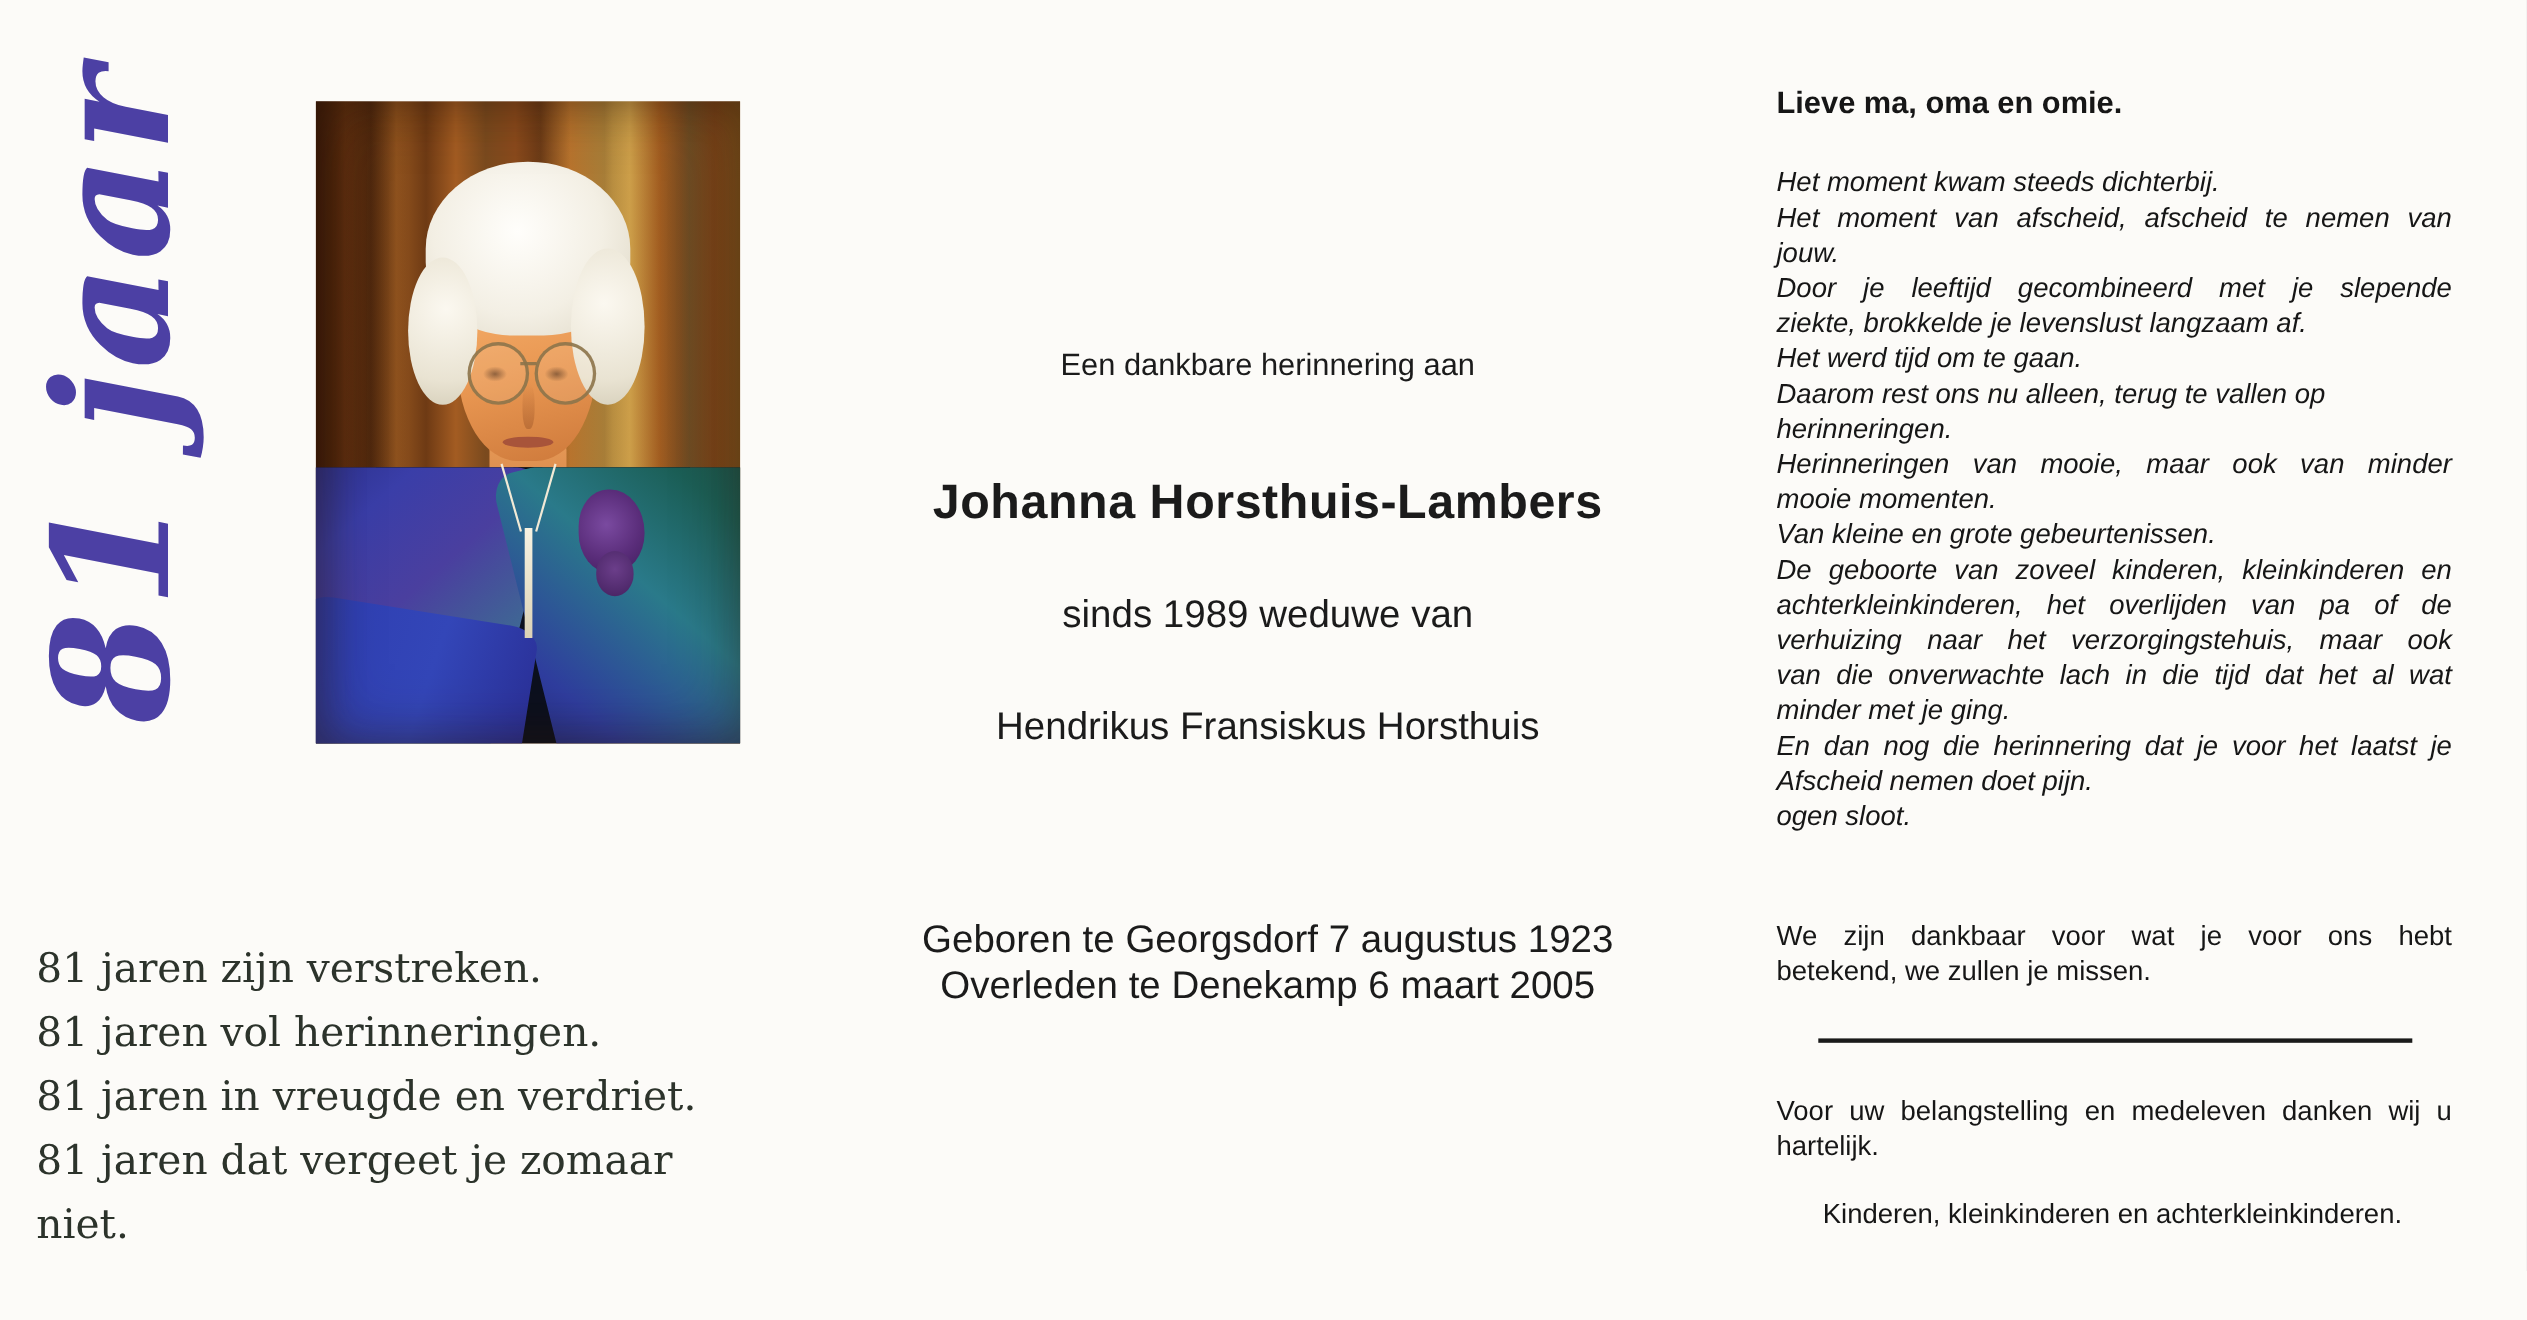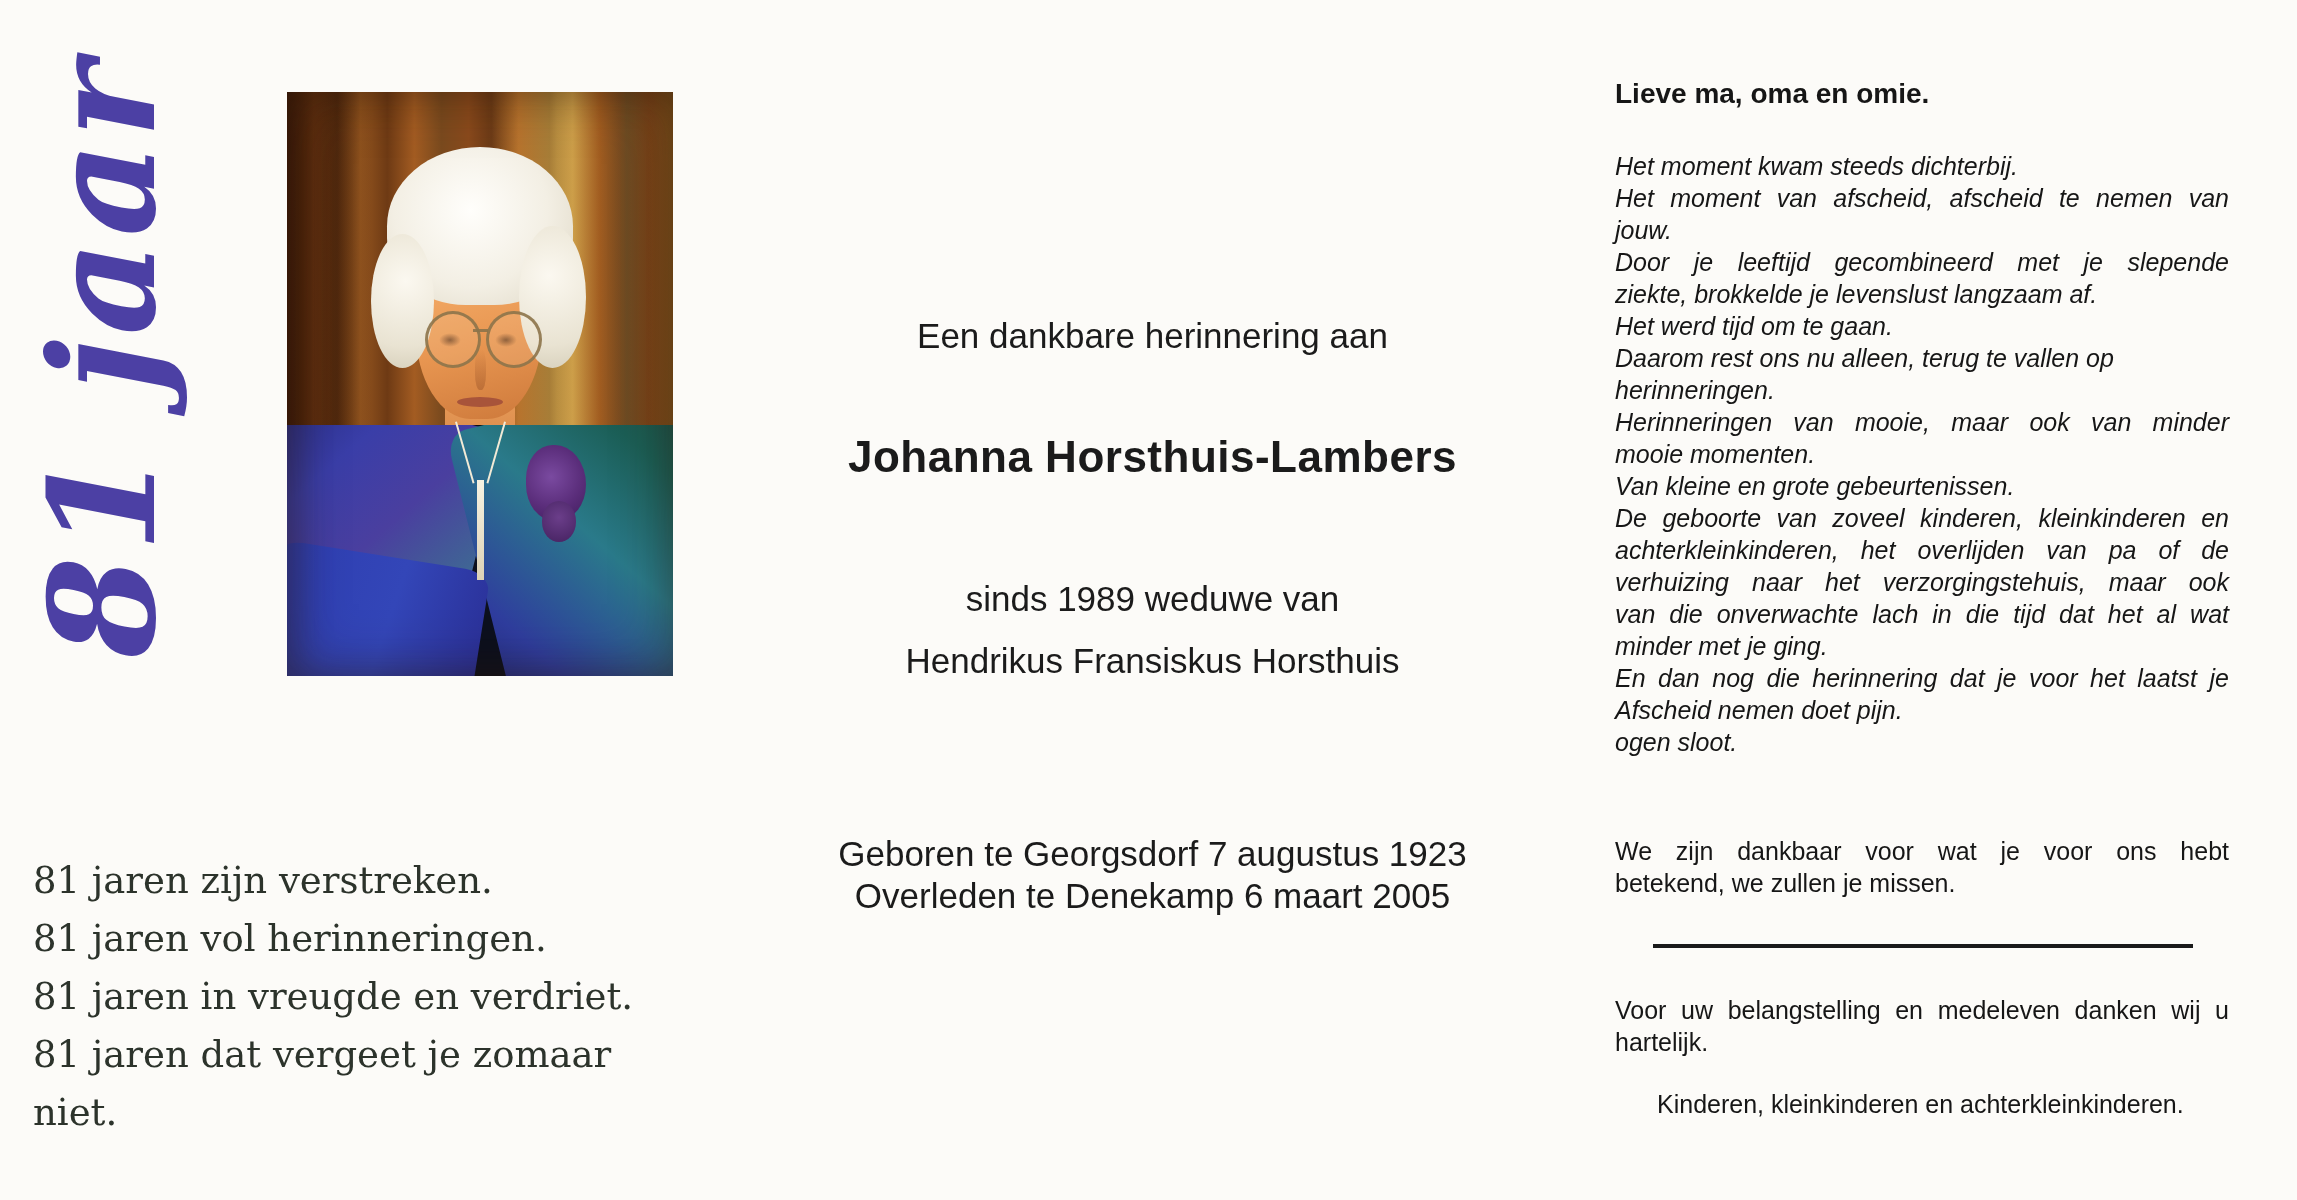--- a/index.html
+++ b/index.html
@@ -69,23 +69,23 @@
   .ph-corsage2 { left:66%; top:70%; width:9%; height:7%;
     background:radial-gradient(circle at 50% 40%, #6b3e8a, #44215f); border-radius:50%; }
   .ph-vignette { inset:0; box-shadow:inset 0 0 60px rgba(50,25,8,.35), inset 10px 0 35px rgba(40,20,5,.30); }
   
   .poem { position:absolute; left:33px; top:852px; width:620px;
     font-family:"DejaVu Serif", serif; 
     font-size:37px; line-height:58px; color:#2c332b; }
   
   .center-col { position:absolute; left:780px; top:0; width:745px; height:1200px; text-align:center; }
   .center-col > div { position:absolute; left:0; width:100%; }
-  .c-intro   { top:316px; font-size:35px; }
+  .c-intro   { top:316px; font-size:28px; }
   .c-name    { top:432px; font-size:44px; font-weight:bold; letter-spacing:.5px; }
-  .c-widow   { top:579px; font-size:35px; }
+  .c-widow   { top:539px; font-size:35px; }
   .c-husband { top:641px; font-size:35px; }
   .c-born    { top:834px; font-size:35px; }
   .c-died    { top:876px; font-size:35px; }
   
   .right-col { position:absolute; left:1615px; top:78px; width:614px; color:#161616; }
   .right-col > * { position:absolute; left:0; width:100%; }
   .salutation { top:0; font-size:28px; font-weight:bold; margin:0; }
   .memorial-body { top:72px;font-style:italic; }
   .gratitude    { top:757px; }
   .thanks       { top:916px; }

